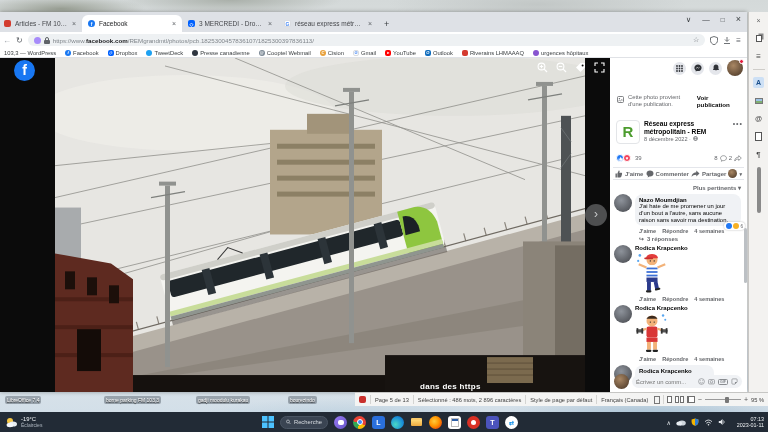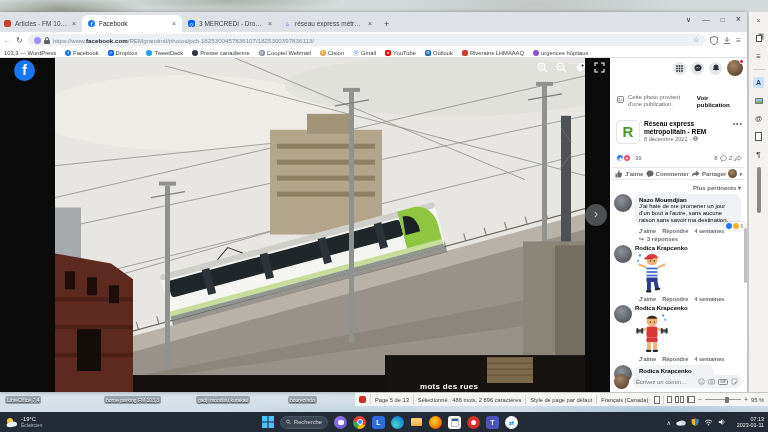--- a/index.html
+++ b/index.html
@@ -316,21 +316,21 @@
             </svg>
           <svg width="11" height="11" viewBox="0 0 11 11">
               <path d="M1 5.5L5.5 1H10v4.5L5.5 10z" fill="#fff"></path>
               <circle cx="7.6" cy="3.4" r="1" fill="#0b0b0b"></circle>
             </svg>
           <svg width="11" height="11" viewBox="0 0 11 11">
               <path d="M1 4V1h3M7 1h3v3M10 7v3H7M4 10H1V7" fill="none" stroke="#fff" stroke-width="1.1"></path>
             </svg>
         </div>
         <div class="nextbtn">›</div>
-        <div class="caption">mots des rues</div>
+        <div class="caption">dans des https</div>
       </div>
 
       <div class="panel">
         <div class="fbtop">
           <span class="circbtn">
             <svg width="7" height="7" viewBox="0 0 7 7">
                 <g fill="#303338">
                   <circle cx="1" cy="1" r=".9"></circle>
                   <circle cx="3.5" cy="1" r=".9"></circle>
                   <circle cx="6" cy="1" r=".9"></circle>

